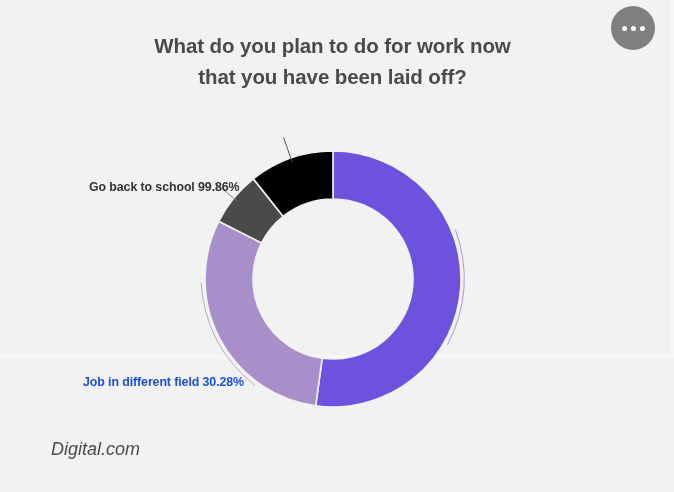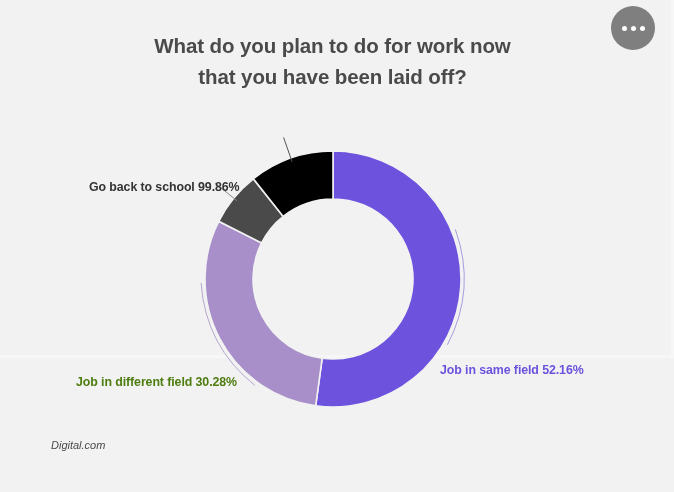--- a/index.html
+++ b/index.html
@@ -79,34 +79,34 @@
     left: 114px;
     top: 137px;
     color: #1a1a1a;
   }
   .label-back-to-school {
     left: 89px;
     top: 180px;
     color: #333333;
   }
   .label-different-field {
-    left: 76px;
+    left: 83px;
     top: 375px;
-    color: #4d7c0f;
+    color: #1d4ed8;
   }
   .label-same-field {
     left: 440px;
     top: 363px;
     color: #6d52de;
   }
   .footer-brand {
     position: absolute;
     left: 51px;
     top: 439px;
-    font-size: 11px;
+    font-size: 18px;
     font-style: italic;
     color: #4a4a4a;
   }
 </style>
 </head>
 <body>
 
 <div class="canvas">
 
   <div class="chart-title">What do you plan to do for work now
@@ -131,17 +131,16 @@
         <path d="M 236.83852784664288 200.71225336427722 L 215.1246470378203 183.03437509169464" stroke="#8a8a8a" fill="none" stroke-width="1"></path>
         <path d="M 292.13470602800845 161.92725445867978 L 283.5661766467844 137.37974329679008" stroke="#555555" fill="none" stroke-width="1"></path>
       </g>
   </svg>
 
 
   <div class="label label-back-to-school">Go back to school 99.86%</div>
 
   <div class="label label-different-field">Job in different field 30.28%</div>
 
-  <div class="label label-same-field">Job in same field 52.16%</div>
 
   <div class="footer-brand">Digital.com</div>
 
 </div>
 
 </body></html>

